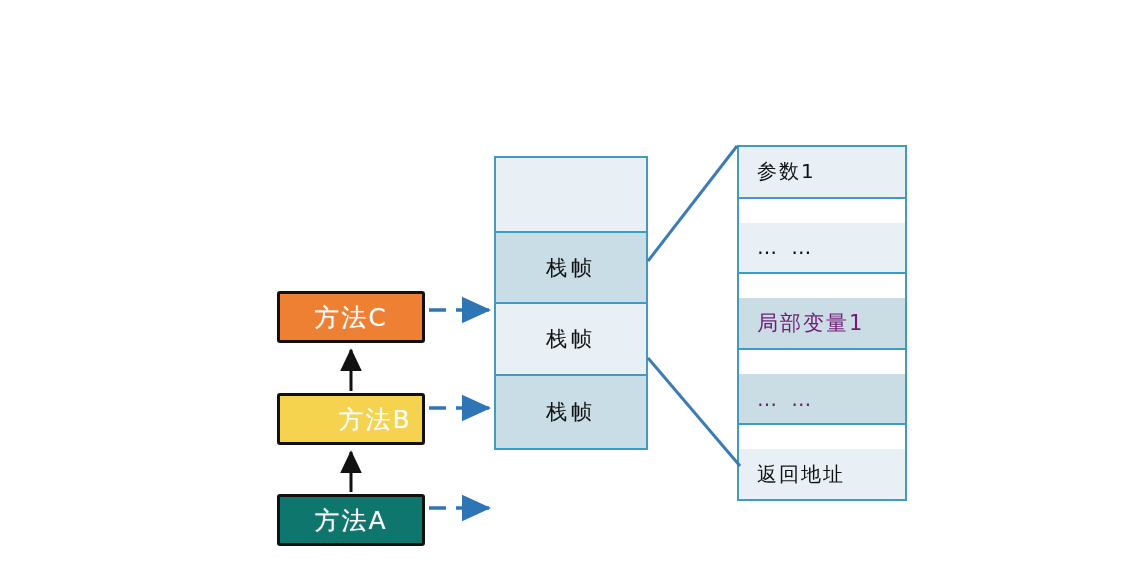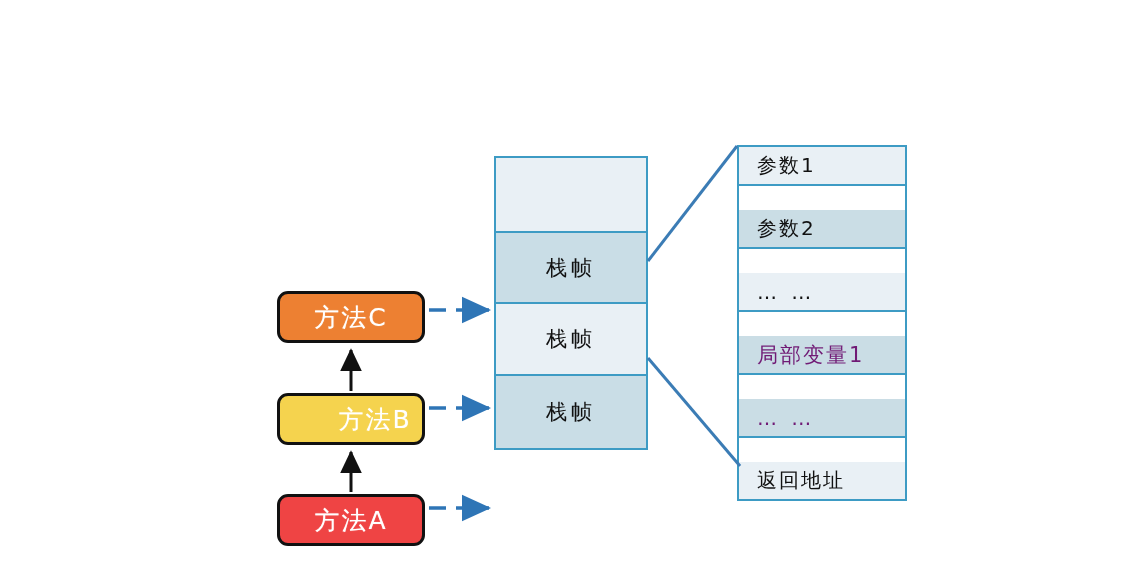--- a/index.html
+++ b/index.html
@@ -17,34 +17,34 @@
     background: #ffffff;
     overflow: hidden;
   }
 
   
   .method-box {
     position: absolute;
     width: 148px;
     height: 52px;
     border: 3px solid #111111;
-    border-radius: 11px;
+    border-radius: 3px;
     box-sizing: border-box;
     display: flex;
     align-items: center;
     justify-content: center;
     color: #ffffff;
     font-size: 25px;
     letter-spacing: 2px;
     font-weight: 400;
     text-shadow: 0 0 1px rgba(255,255,255,0.6);
   }
   #method-c { left: 277px; top: 291px; background: #ED8032; }
   #method-b { left: 277px; top: 393px; background: #F5D34E; padding-left: 48px; }
-  #method-a { left: 277px; top: 494px; background: #ef4444; }
+  #method-a { left: 277px; top: 494px; background: #0f766e; }
 
   
   #stack-column {
     position: absolute;
     left: 494px;
     top: 156px;
     width: 154px;
     height: 294px;
     box-sizing: border-box;
     border: 2px solid #3d9bc4;
@@ -136,23 +136,20 @@
       <span>栈帧</span>
     </div>
     <div class="stack-cell cell-dark" id="stack-cell-3">
       <span>栈帧</span>
     </div>
   </div>
 
   <div id="frame-table">
     <div class="frame-row row-light">
       <span>参数1</span>
-    </div>
-    <div class="frame-row row-dark">
-      <span>参数2</span>
     </div>
     <div class="frame-row row-light row-dots">
       <span>… …</span>
     </div>
     <div class="frame-row row-dark row-red">
       <span>局部变量1</span>
     </div>
     <div class="frame-row row-dark row-red row-dots">
       <span>… …</span>
     </div>

